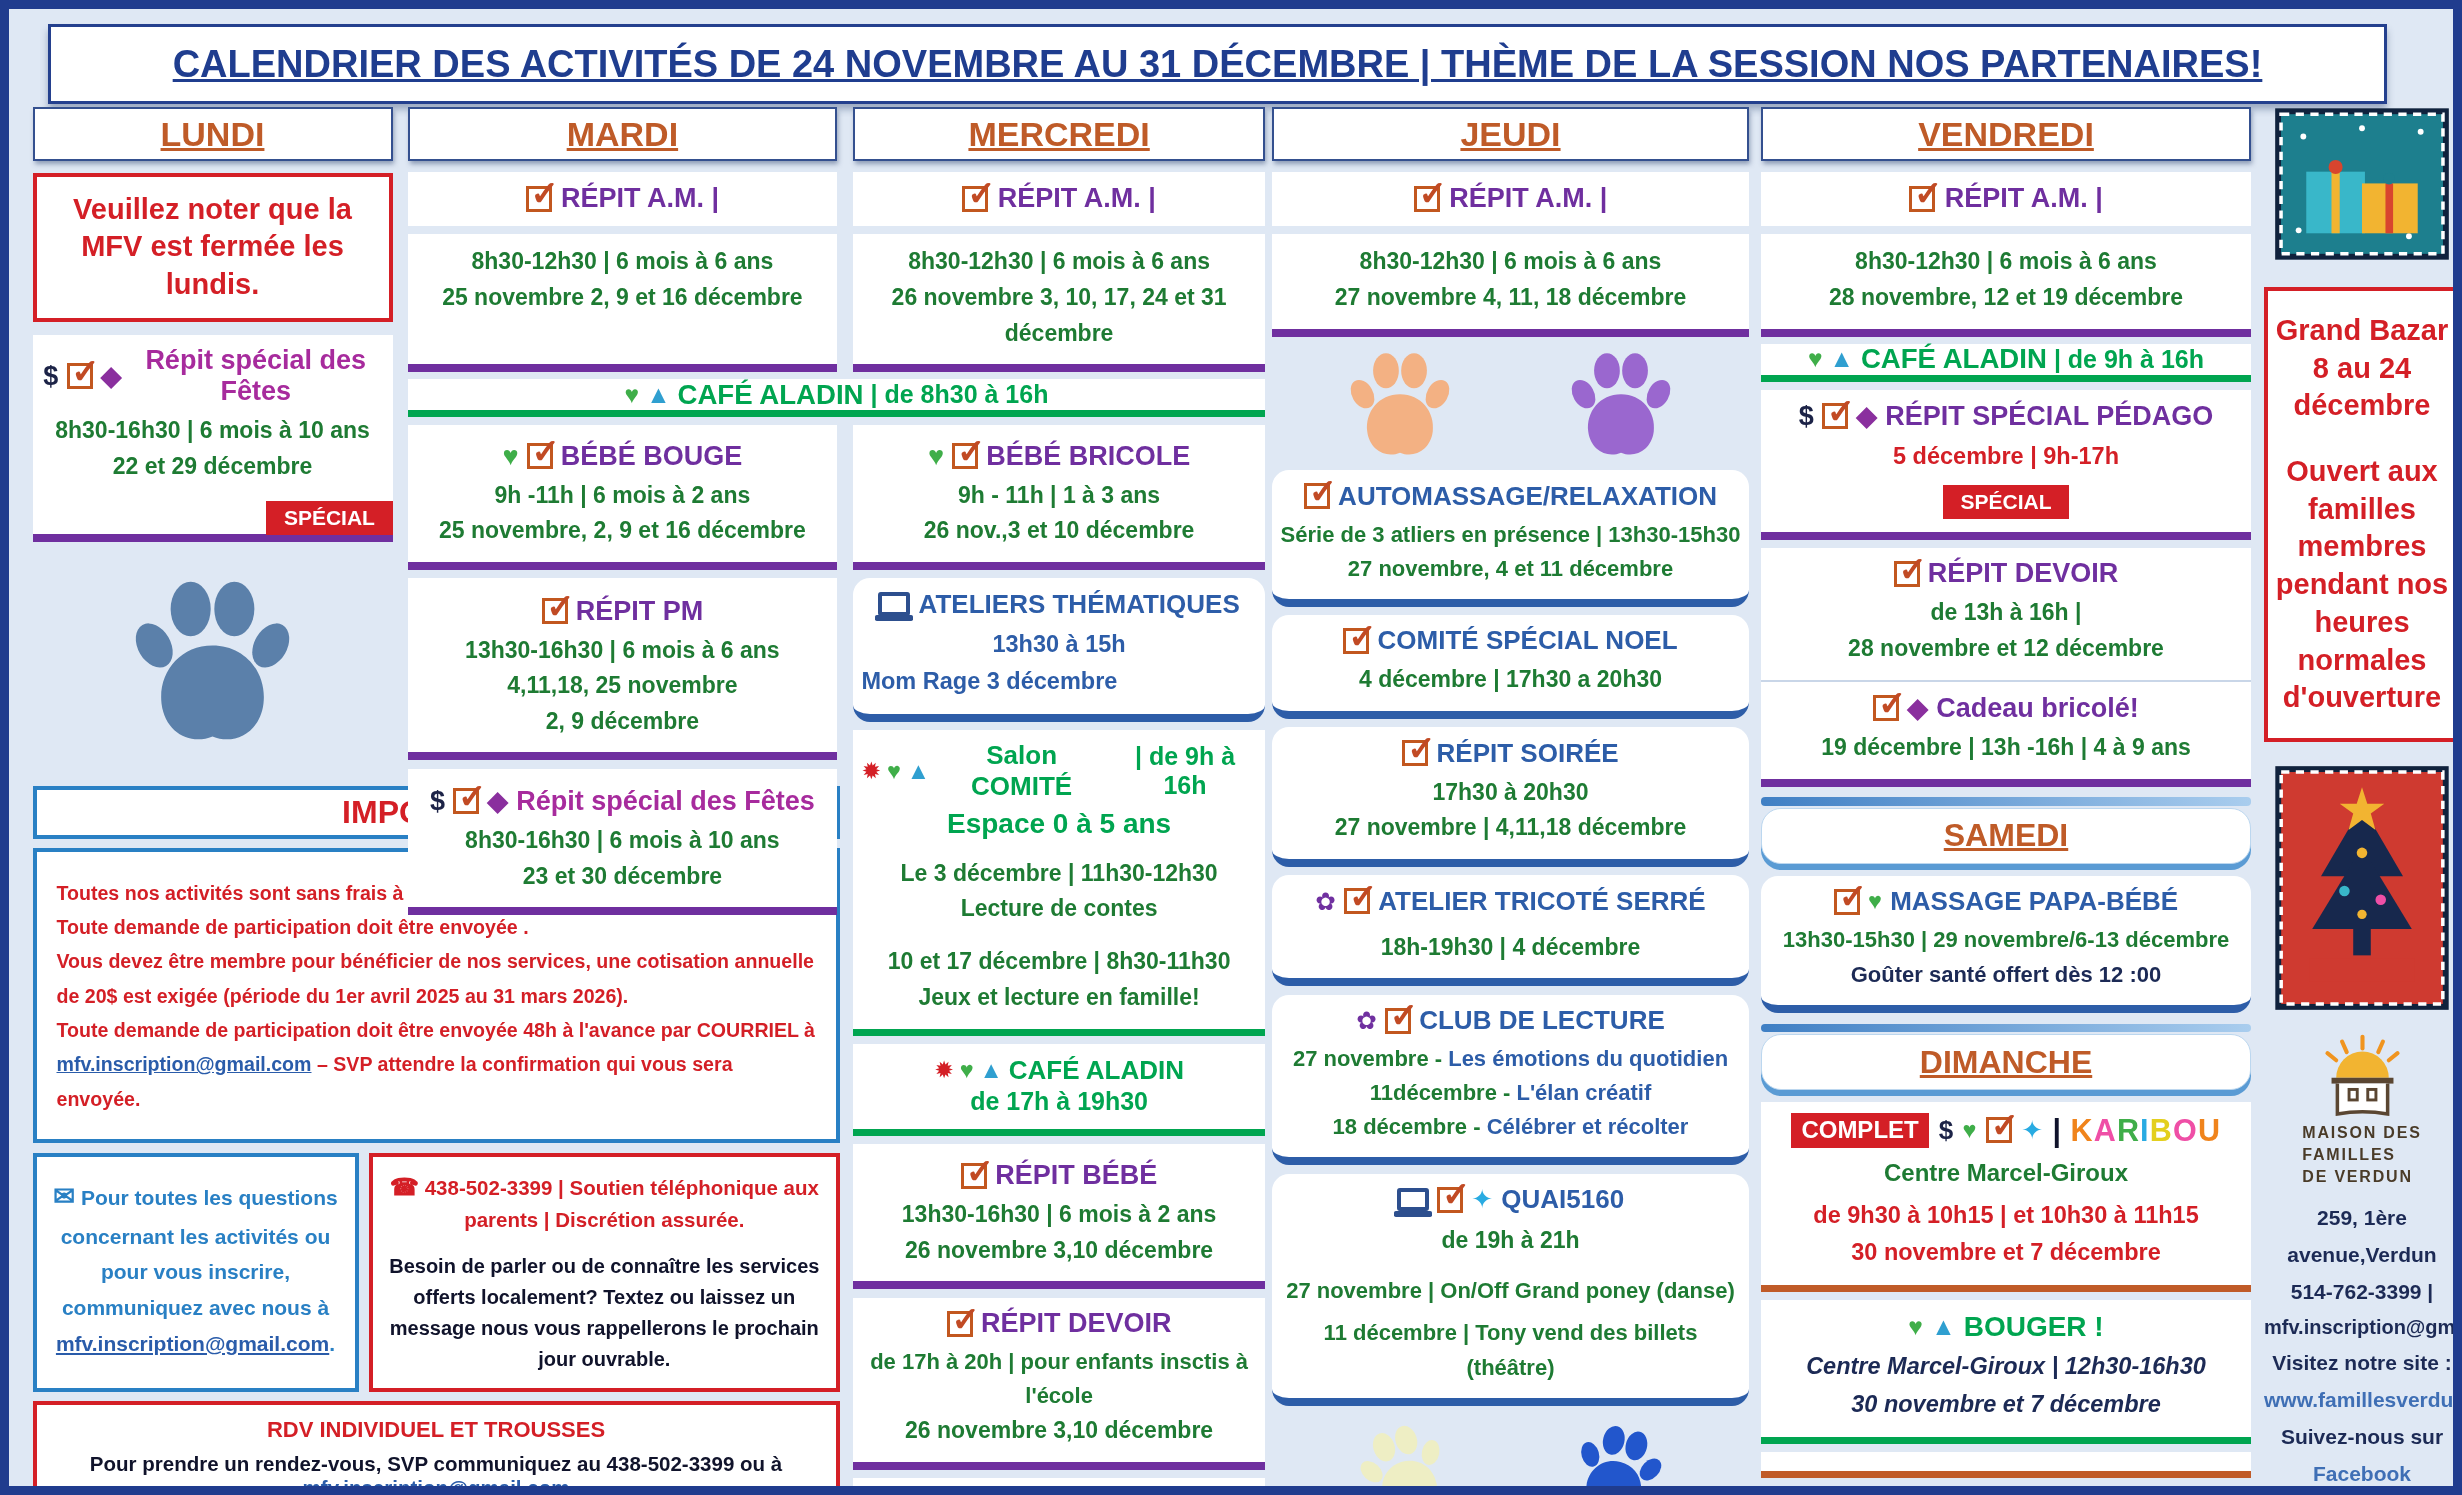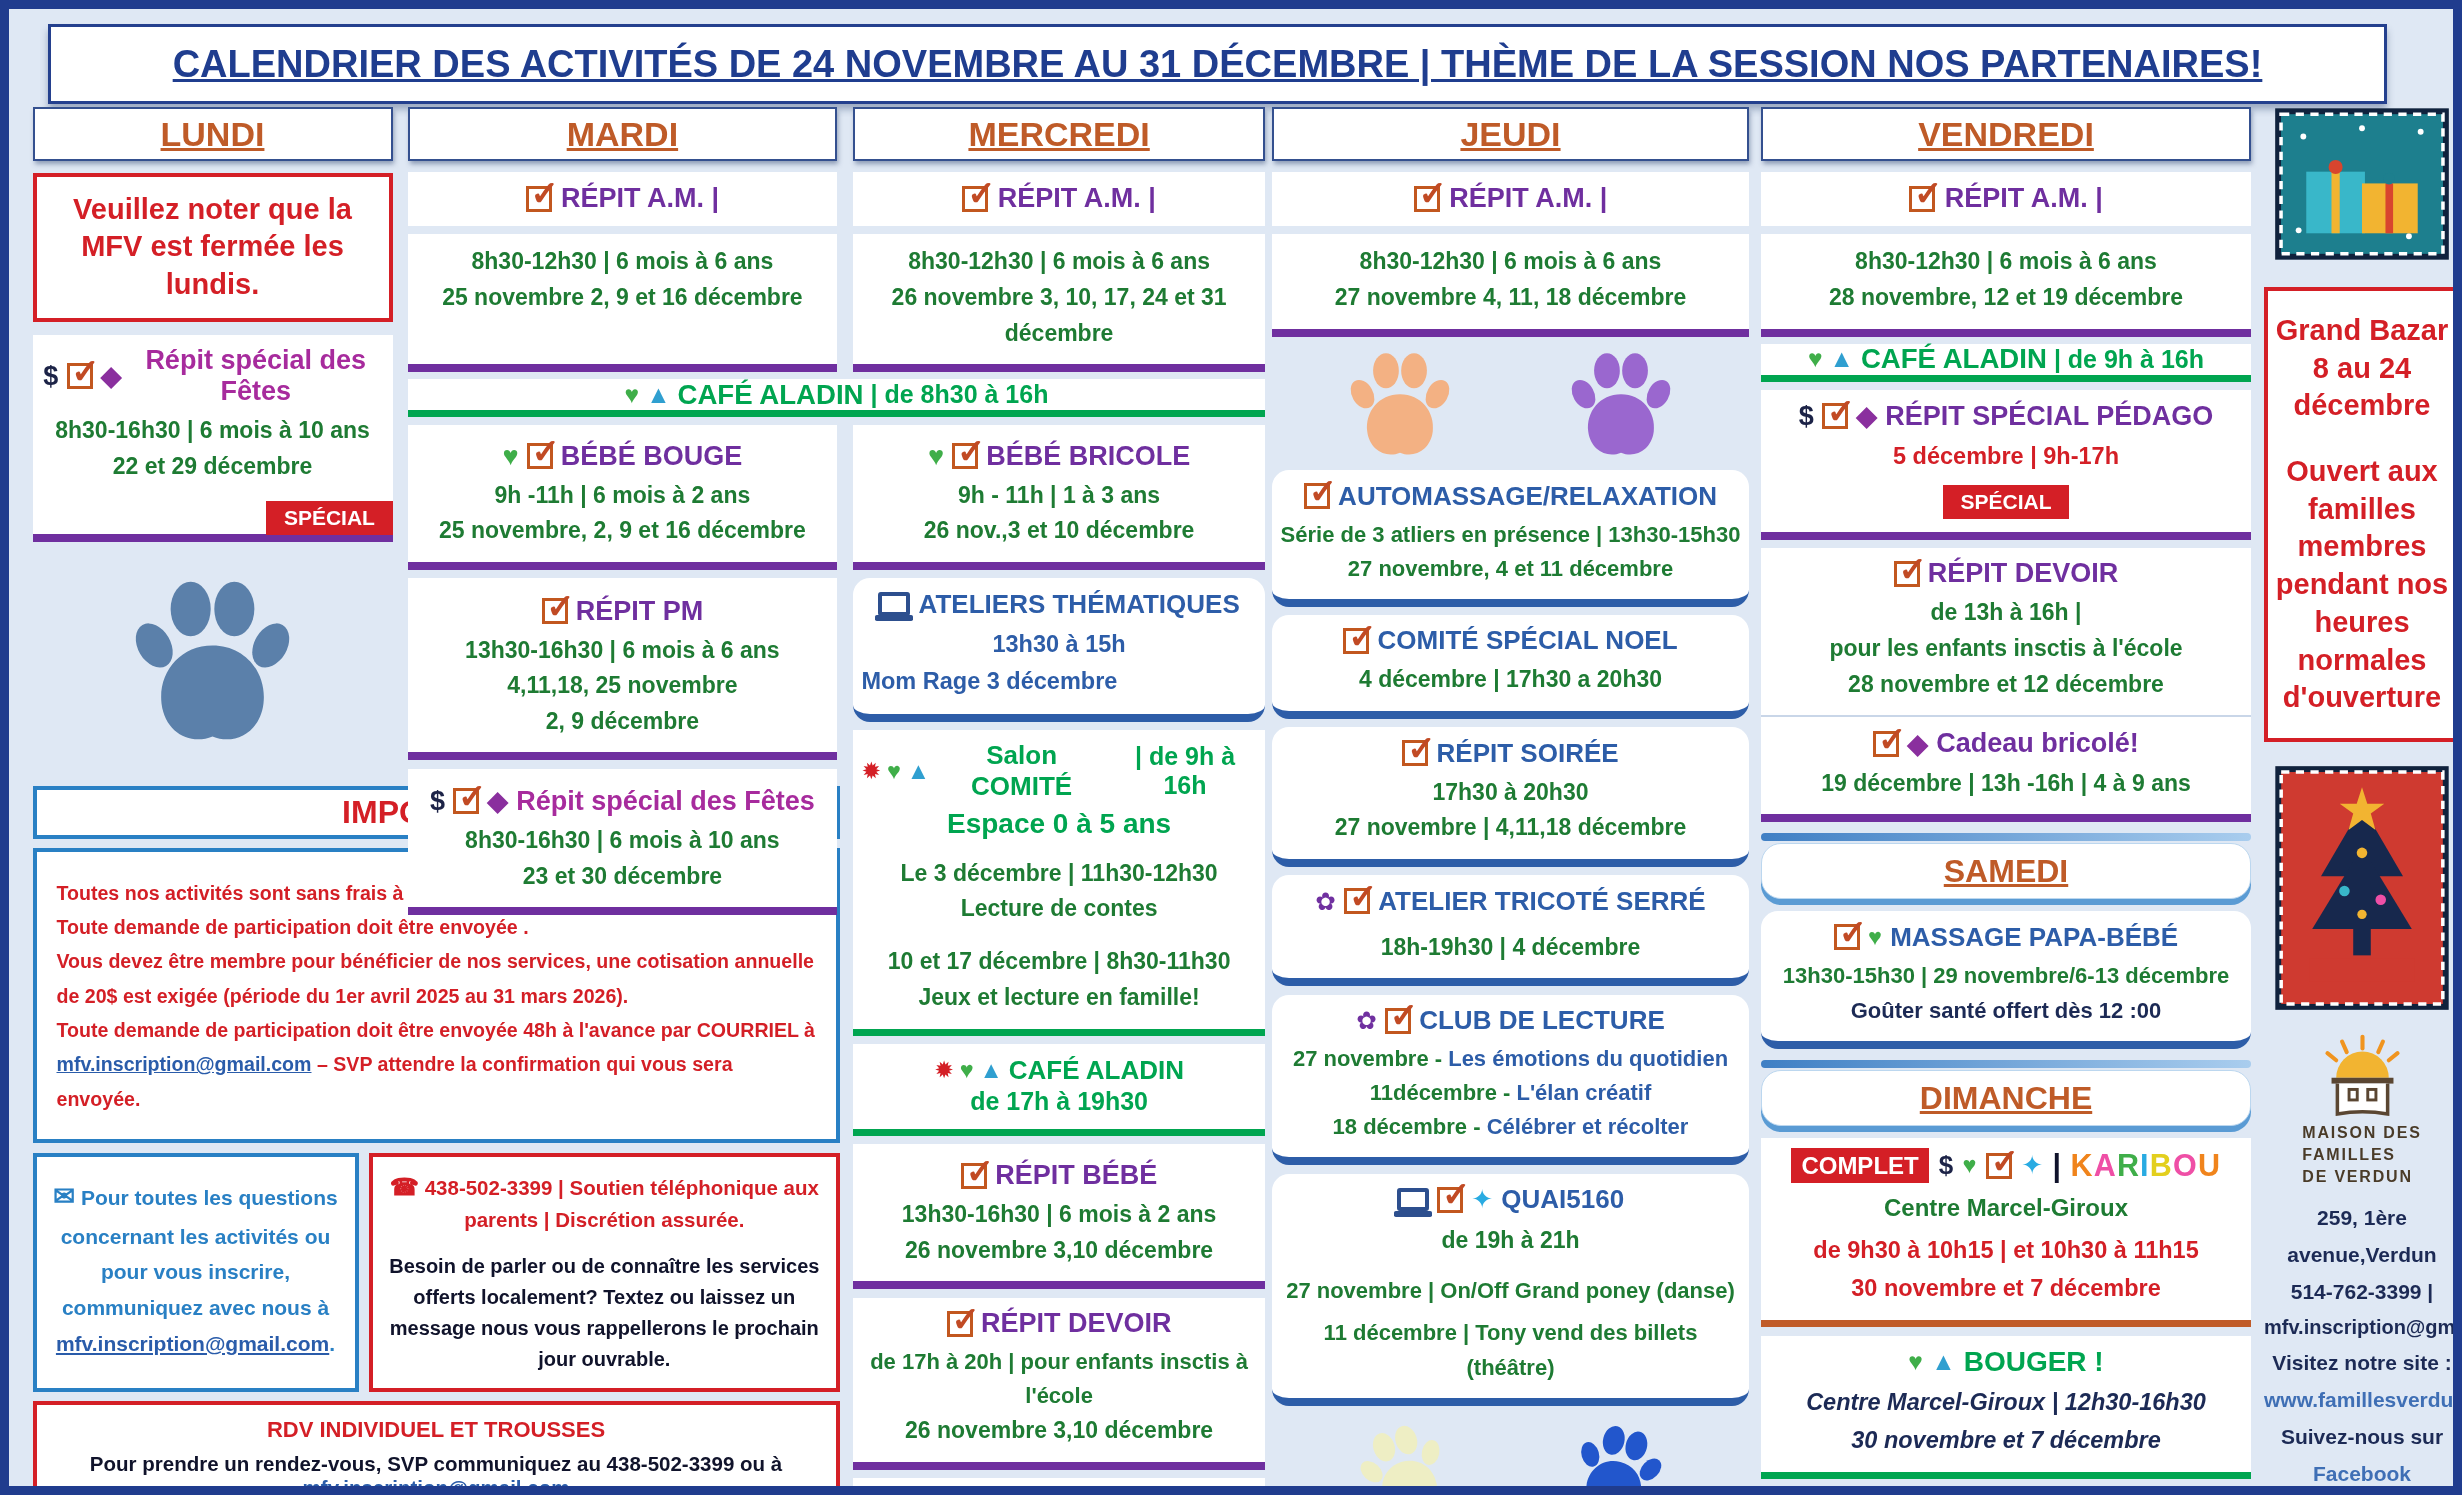--- a/index.html
+++ b/index.html
@@ -421,21 +421,20 @@
       </div>
     <div class="rline">5 décembre | 9h-17h</div>
     <span class="badge badge-ctr">SPÉCIAL</span>
   </div>
   <div class="card" style="border-bottom:2.3px solid #c9d6e8;">
     <div class="trow t-purple">
         <span class="cb"></span>
         <span>RÉPIT DEVOIR</span>
       </div>
     <div class="gline">de 13h à 16h |</div>
-    <div class="gline">pour les enfants insctis à l'école</div>
     <div class="gline">28 novembre et 12 décembre</div>
   </div>
   <div class="card bb-purple" style="margin-top:0;">
     <div class="trow t-purple">
         <span class="cb"></span>
         <span class="ic diamond">◆</span>
         <span>Cadeau bricolé!</span>
       </div>
     <div class="gline">19 décembre | 13h -16h | 4 à 9 ans</div>
   </div>

